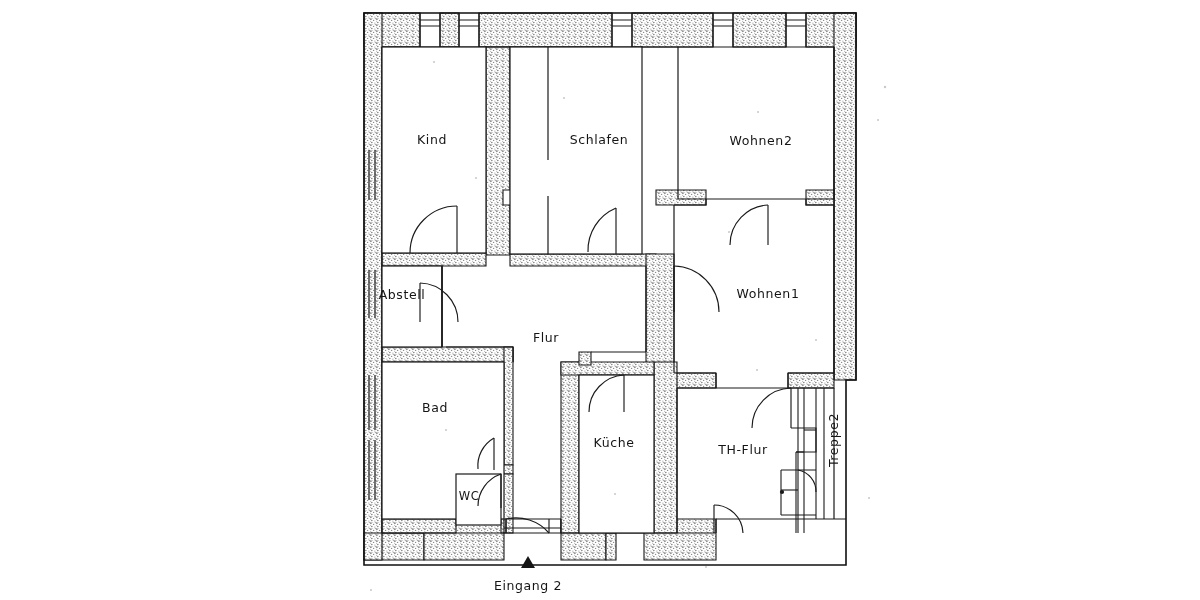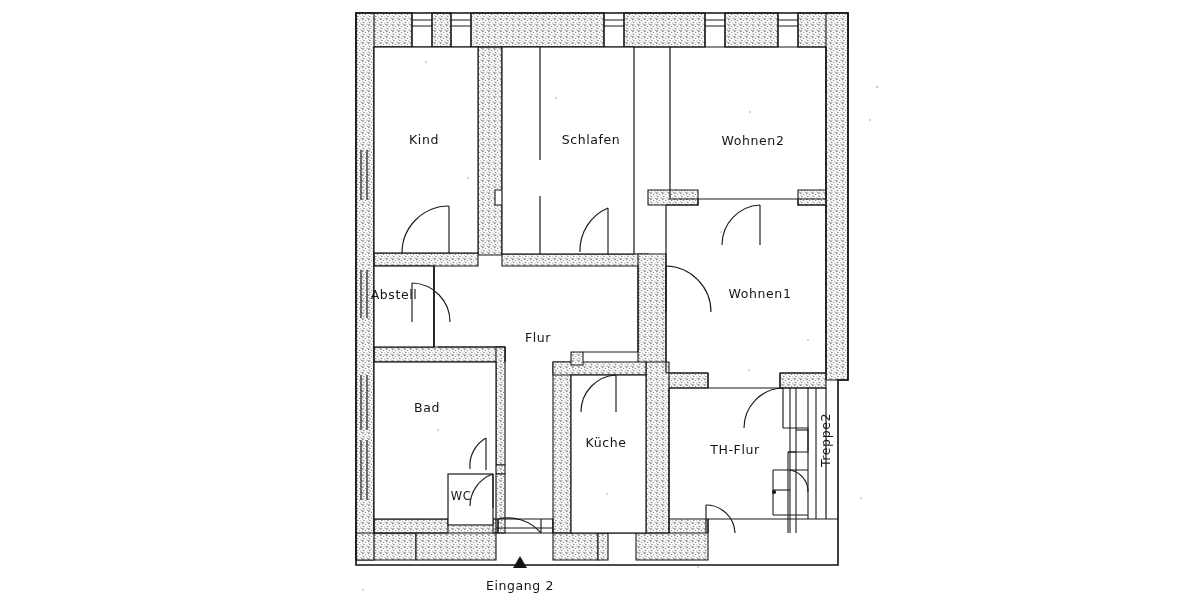--- a/index.html
+++ b/index.html
@@ -10,21 +10,21 @@
   }
   body {
     width: 1200px;
     height: 600px;
     overflow: hidden;
     font-family: "DejaVu Sans", sans-serif;
     position: relative;
   }
   #plan-root {
     position: absolute;
-    left: 8px; top: 0;
+    left: 16px; top: 0;
     width: 1112px;
     height: 600px;
     background: #ffffff;
   }
   svg#floorplan {
     display: block;
     width: 1200px;
     height: 600px;
     background: #ffffff;
   }

